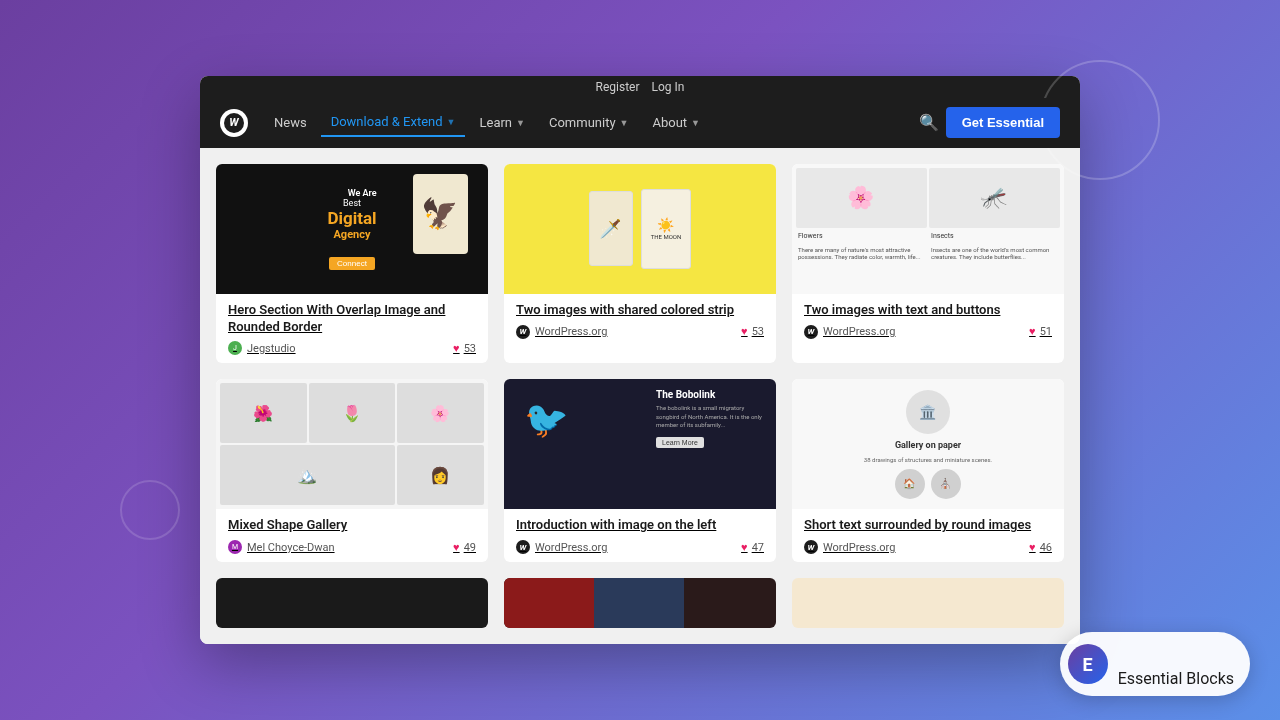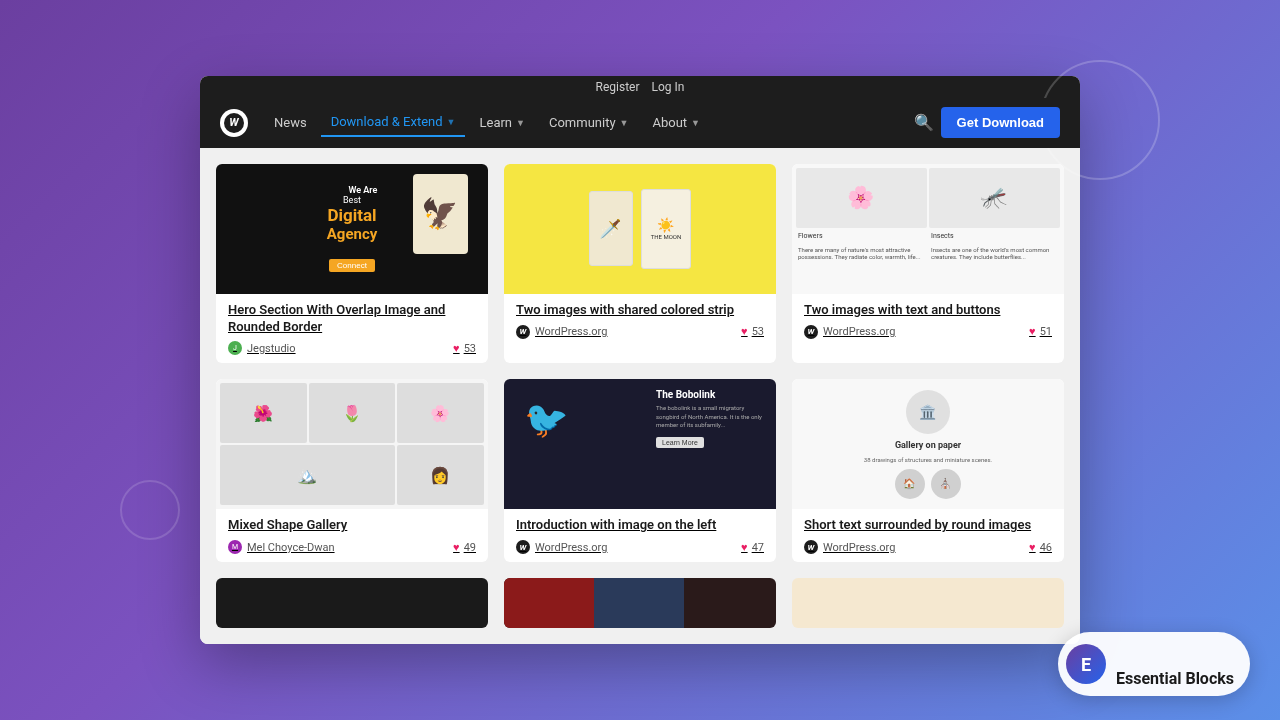--- a/index.html
+++ b/index.html
@@ -206,21 +206,21 @@
       color: #fff;
       font-size: 9px;
     }
     .thumb-digital-inner .digital {
       color: #f5a623;
       font-size: 17px;
       font-weight: bold;
     }
     .thumb-digital-inner .agency {
       color: #f5a623;
-      font-size: 15px;
+      font-size: 11px;
       font-weight: bold;
     }
     .thumb-digital-btn {
       background: #f5a623;
       color: #fff;
       border: none;
       padding: 2px 8px;
       border-radius: 2px;
       font-size: 8px;
       margin-top: 16px;
@@ -461,21 +461,21 @@
       background: linear-gradient(135deg, #6b3fa0, #2563eb);
       display: flex;
       align-items: center;
       justify-content: center;
       color: #fff;
       font-size: 18px;
       font-weight: bold;
     }
     .eb-text {
       font-size: 16px;
-      font-weight: 700;
+      font-weight: 400;
       color: #1a1a1a;
       margin-top: 29px;
     }
     
     .wp-author-icon {
       width: 14px;
       height: 14px;
       background: #1d1d1d;
       border-radius: 50%;
       display: inline-flex;
@@ -538,21 +538,21 @@
         Learn <span class="nav-link-chevron">▼</span>
       </a>
       <a class="nav-link">
         Community <span class="nav-link-chevron">▼</span>
       </a>
       <a class="nav-link">
         About <span class="nav-link-chevron">▼</span>
       </a>
     </div>
     <button class="nav-search">🔍</button>
-    <button class="get-wp-btn">Get Download</button>
+    <button class="get-wp-btn">Get Essential</button>
   </div>
 
   <div class="content-area">
 
     <div class="card">
       <div class="card-thumb">
         <div class="thumb-digital-agency">
           <div class="thumb-digital-inner">
             <div class="we-are">We Are</div>
             <div class="best">Best</div>

